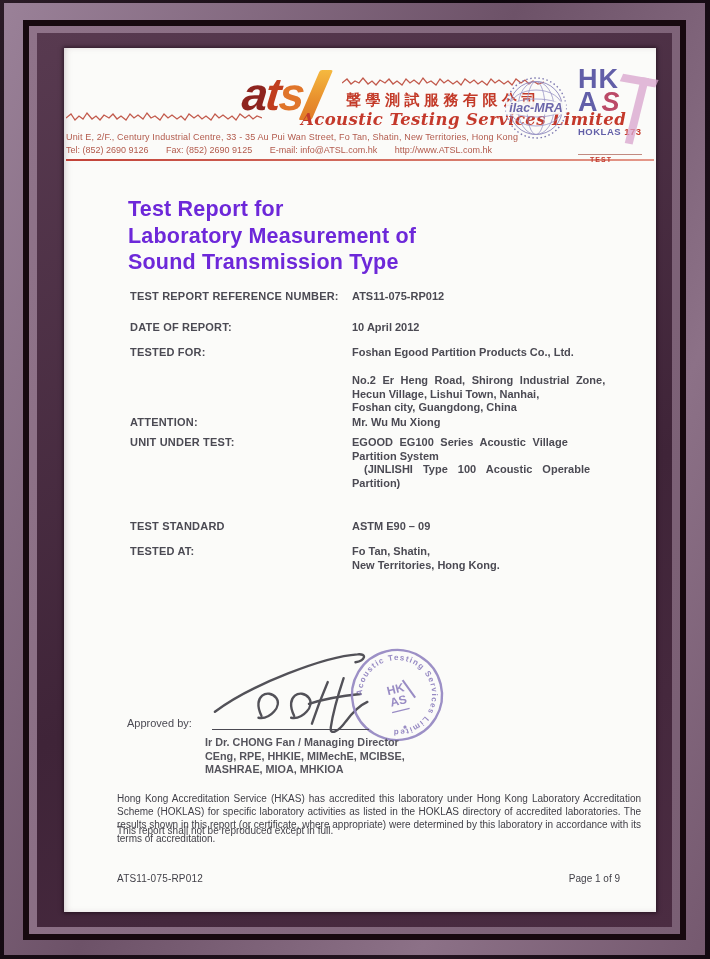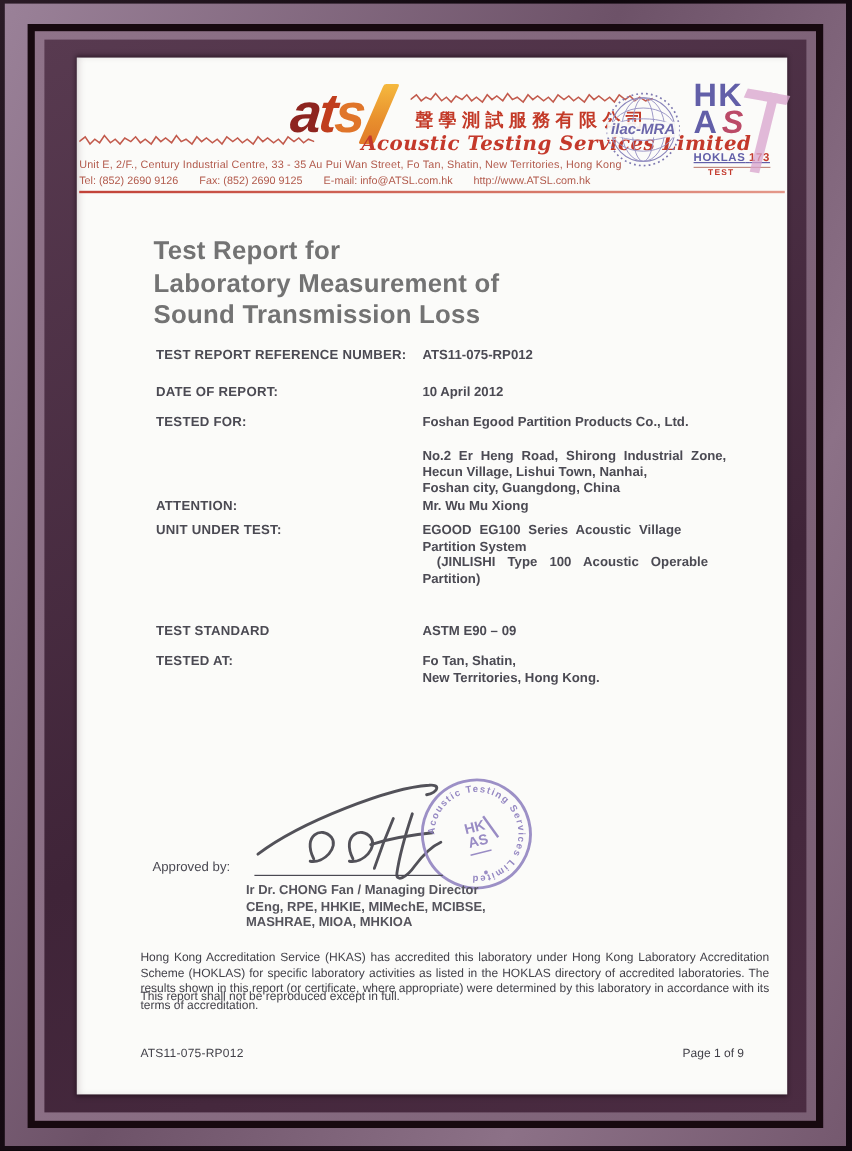--- a/index.html
+++ b/index.html
@@ -39,26 +39,26 @@
   .ilac{position:absolute;left:440px;top:28px;width:64px;height:64px;font-style:italic;}
   
   .hkas{position:absolute;left:514px;top:20px;width:82px;height:134px;color:#625fa8;}
   .hkas .hk{font:bold 27px/22px "Liberation Sans",sans-serif;letter-spacing:1px;}
   .hkas .asrow{font:bold 27px/24px "Liberation Sans",sans-serif;}
   .hkas .s{color:#bb4a67;font-style:italic;margin-left:4px;}
   .tmark{position:absolute;left:34px;top:6px;width:42px;height:72px;transform:rotate(10deg);opacity:.75;}
   .tmark .th{position:absolute;left:4px;top:2px;width:36px;height:8px;background:#d9a4cd;transform:skewX(-14deg);}
   .tmark .tv{position:absolute;left:21px;top:2px;width:8px;height:68px;background:#d9a4cd;transform:skewX(-4deg);}
   .hoklas{margin-top:12px;font:bold 9.5px/11px "Liberation Sans",sans-serif;color:#625fa8;letter-spacing:.5px;
-          border-bottom:1px solid #c28a80;display:inline-block;padding-bottom:2px;text-decoration:underline;}
+          border-bottom:1px solid #c28a80;display:inline-block;padding-bottom:17px;}
   .hoklas .n173{color:#c33a2e;}
   .hkas .test{font:bold 7px/9px "Liberation Sans",sans-serif;color:#c33a2e;width:46px;text-align:center;letter-spacing:1px;}
   
   .title{position:absolute;left:64px;top:148px;font:bold 21.5px/26.5px "Liberation Sans",sans-serif;
-         color:#737373;letter-spacing:.2px;}
+         color:#6d28d9;letter-spacing:.2px;}
   
   .frow{position:absolute;left:66px;width:488px;font:bold 11px/13.5px "Liberation Sans",sans-serif;color:#4b4a53;}
   .frow .lbl{position:absolute;left:0;top:0;white-space:nowrap;letter-spacing:.2px;}
   .frow .val{position:absolute;left:222px;top:0;width:266px;}
   .j1{word-spacing:3.5px;}
   .j2{word-spacing:7px;padding-left:12px;}
   
   .sig-svg{position:absolute;left:143px;top:596px;width:198px;height:92px;}
   .stamp{position:absolute;left:284px;top:598px;width:98px;height:98px;transform:rotate(-14deg);opacity:.92;}
   .approved{position:absolute;left:63px;top:669px;font-size:11px;color:#4b4a53;}
@@ -137,21 +137,21 @@
       <div class="hoklas">
         <span>HOKLAS</span>
         <span class="n173">173</span>
       </div>
       <div class="test">TEST</div>
     </div>
 
     <div class="title">
       <div>Test Report for</div>
       <div>Laboratory Measurement of</div>
-      <div>Sound Transmission Loss</div>
+      <div>Sound Transmission Type</div>
     </div>
 
     <div class="frow" style="top:242px">
       <div class="lbl">TEST REPORT REFERENCE NUMBER:</div>
       <div class="val">ATS11-075-RP012</div>
     </div>
     <div class="frow" style="top:273px">
       <div class="lbl">DATE OF REPORT:</div>
       <div class="val">10 April 2012</div>
     </div>

